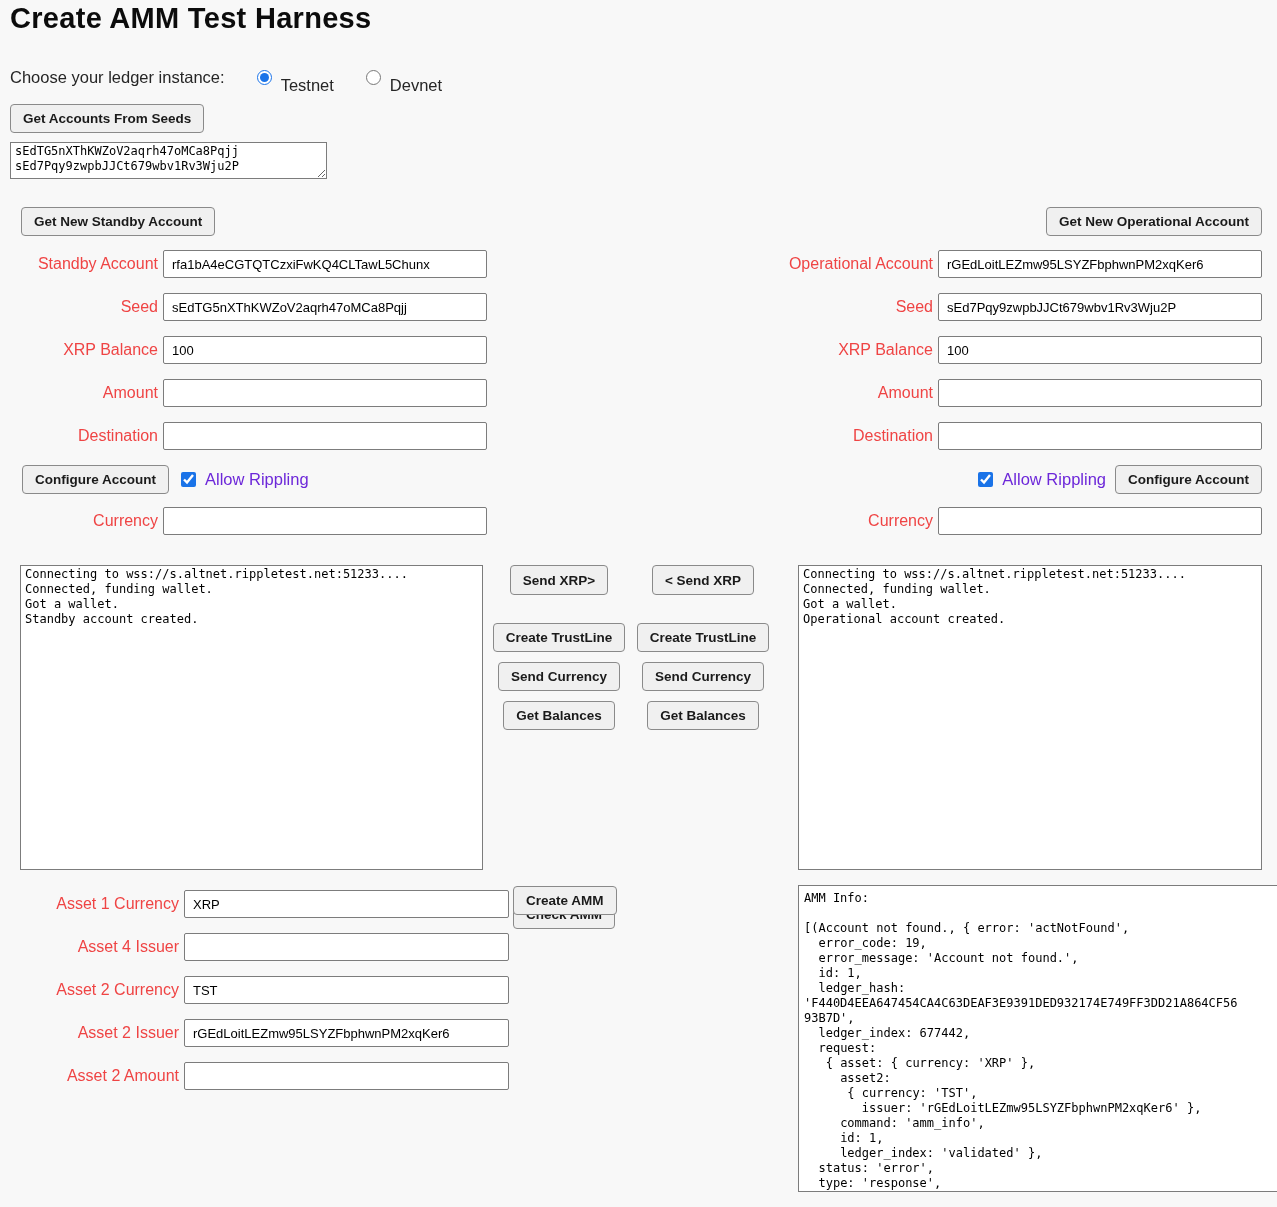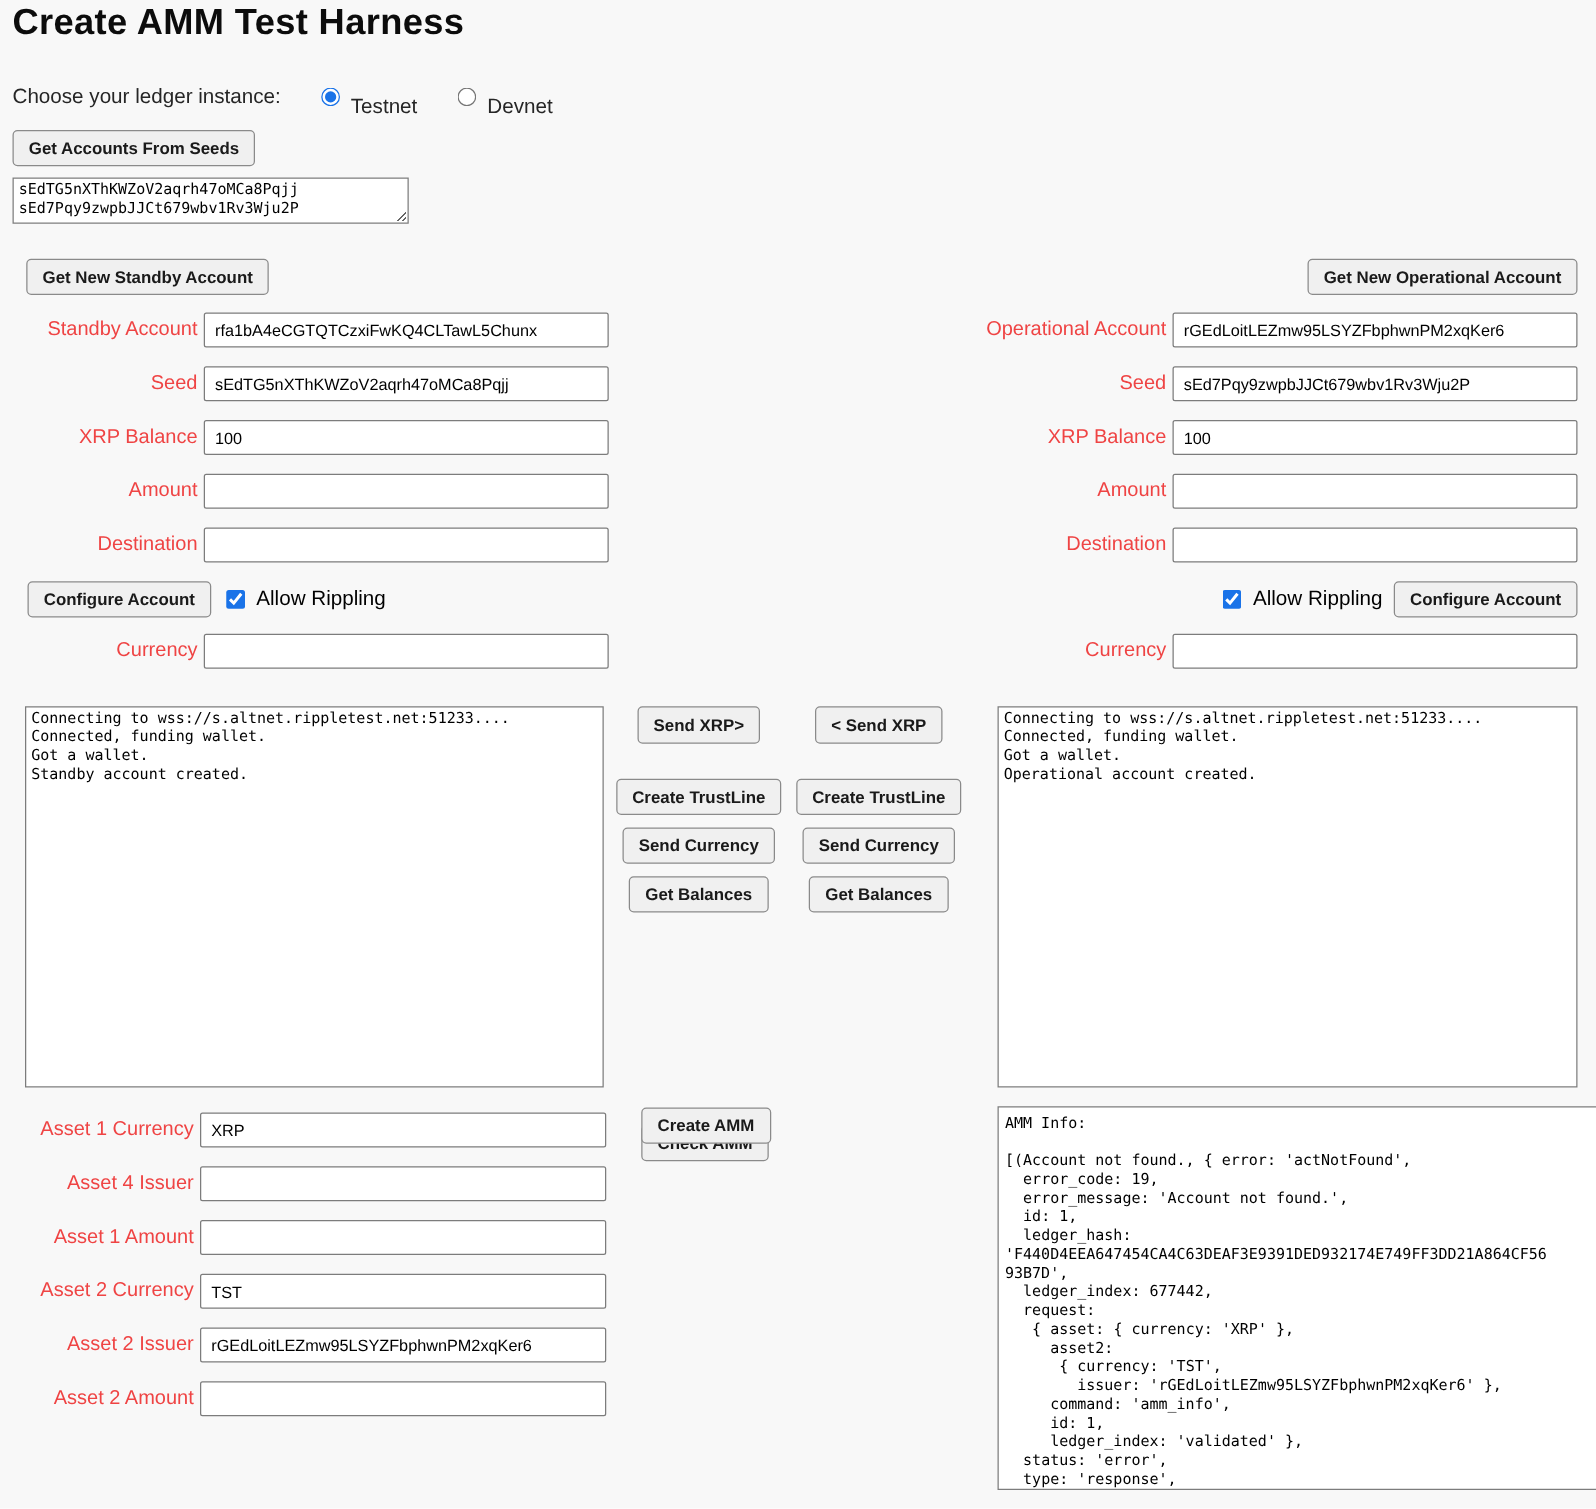--- a/index.html
+++ b/index.html
@@ -41,31 +41,31 @@
 
   .form-col { position:absolute; display:flex; flex-direction:column; }
   #standby-form { left:0; top:250px; width:488px; }
   #operational-form { left:775px; top:250px; width:487px; }
   #asset-form { left:0; top:890px; width:486px; }
   .form-row { display:flex; align-items:center; height:28px; margin-bottom:15px; }
   .form-row .f-label {
     width:158px; text-align:right; padding-right:5px; font-size:16px;
     color:#ef4444; white-space:nowrap; flex:none;
   }
-  #asset-form .f-label { width:155px; }
+  #asset-form .f-label { width:155px;margin-left:24px; }
   .form-row input[type=text]{
     width:324px; height:28px; box-sizing:border-box; flex:none;
     background:#fff; border:1px solid #7c7c7c; border-radius:2px;
     font-family:"Liberation Sans",sans-serif; font-size:13px; color:#000; padding:0 8px;
   }
   #asset-form input[type=text]{ width:325px; }
   .config-row { display:flex; align-items:center; height:29px; margin-bottom:13px; }
   .config-row.left-side { padding-left:22px; }
   .config-row.right-side { justify-content:flex-end; }
-  .config-row .chk-label { font-size:16.5px; color:#000000; margin-left:9px; }
+  .config-row .chk-label { font-size:16.5px; color:#6d28d9; margin-left:9px; }
   .config-row .gap-l { margin-left:12px; }
 
   .mid-col {
     position:absolute; top:565px; width:124px;
     display:flex; flex-direction:column; align-items:center;
   }
   #mid-col-a { left:497px; } #mid-col-b { left:641px; }
   .mid-col .send-btn { height:30px; margin-bottom:28px; }
   .mid-col .mid-btn { margin-bottom:10px; }
 
@@ -212,24 +212,20 @@
     <button class="btn mid-btn">Get Balances</button>
   </div>
 
   <div class="form-col" id="asset-form">
     <div class="form-row">
       <span class="f-label">Asset 1 Currency</span>
       <input type="text" value="XRP" style="">
     </div>
     <div class="form-row">
       <span class="f-label">Asset 4 Issuer</span>
-      <input type="text" value="" style="">
-    </div>
-    <div class="form-row">
-      <span class="f-label">Asset 1 Amount</span>
       <input type="text" value="" style="">
     </div>
     <div class="form-row">
       <span class="f-label">Asset 2 Currency</span>
       <input type="text" value="TST" style="">
     </div>
     <div class="form-row">
       <span class="f-label">Asset 2 Issuer</span>
       <input type="text" value="rGEdLoitLEZmw95LSYZFbphwnPM2xqKer6" style="">
     </div>

